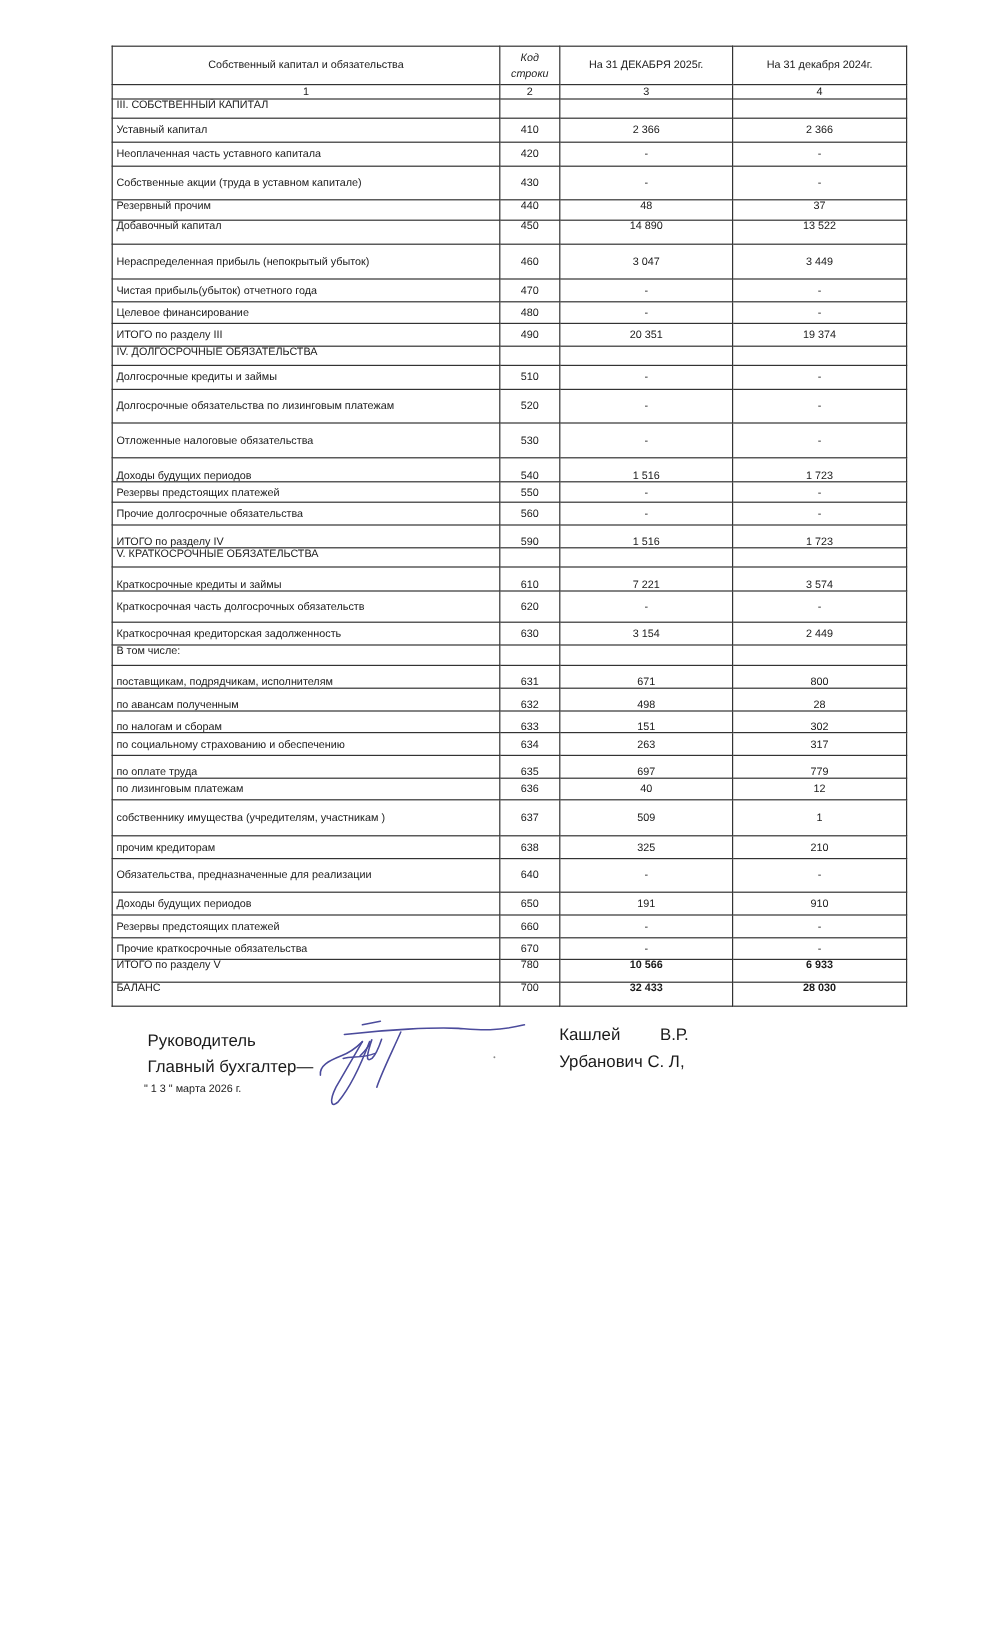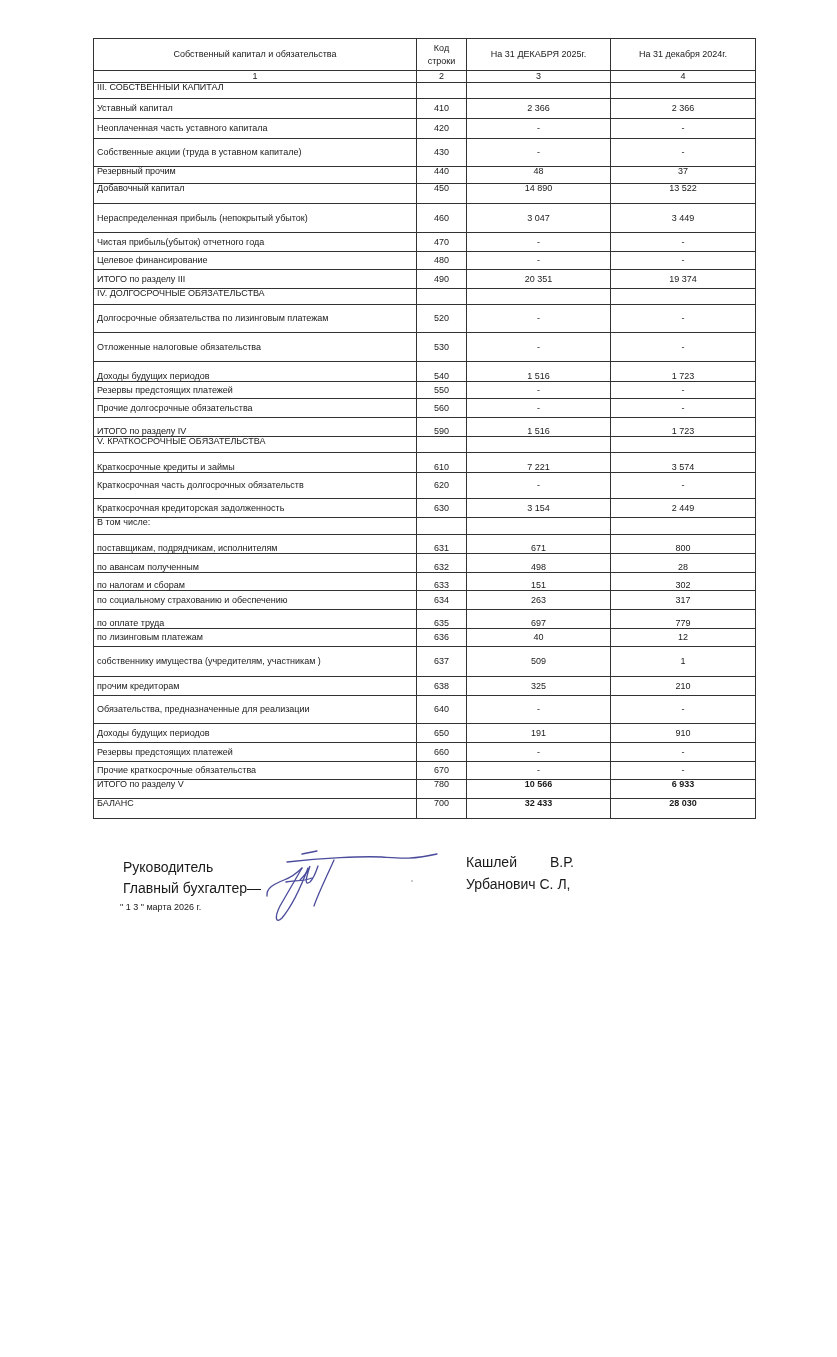--- a/index.html
+++ b/index.html
@@ -8,21 +8,21 @@
   table.balance { position: absolute; left: 93px; top: 38px; width: 662px;
     border-collapse: collapse; table-layout: fixed; }
   table.balance td { border: 1px solid #333; padding: 0 3px; font-size: 9px;
     line-height: 1; overflow: hidden; white-space: nowrap; }
   td.c1 { text-align: left; }
   td.c2, td.c3, td.c4 { text-align: center; }
   td.num { font-size: 12px; }
   td.code-big { font-size: 12px; }
   td.bold { font-weight: bold; font-size: 13px; }
   tr.head td { font-size: 9px; text-align: center; vertical-align: middle; }
-  tr.head td.code { line-height: 1.35; }
+  tr.head td.code { line-height: 1.35; font-style: italic; }
   tr.colnum td { font-size: 9px; text-align: center; }
   td.bottom { vertical-align: bottom; padding-bottom: 1px; }
   td.top { vertical-align: top; padding-top: 1px; }
   td.mid { vertical-align: middle; }
   .sign-block { position: absolute; font-size: 14px; }
   .sig-svg { position: absolute; left: 262px; top: 848px; }
 </style>
 </head>
 <body>
 
@@ -105,20 +105,26 @@
         <td class="c2 mid code-big">490</td>
         <td class="c3 mid num">20 351</td>
         <td class="c4 mid num">19 374</td>
       </tr>
       <tr style="height: 16px;">
         <td class="c1 top">IV. ДОЛГОСРОЧНЫЕ ОБЯЗАТЕЛЬСТВА</td>
         <td class="c2 top"></td>
         <td class="c3 top num"></td>
         <td class="c4 top num"></td>
       </tr>
+      <tr style="height: 20px;">
+        <td class="c1 mid">Долгосрочные кредиты и займы</td>
+        <td class="c2 mid code-big">510</td>
+        <td class="c3 mid num">-</td>
+        <td class="c4 mid num">-</td>
+      </tr>
       <tr style="height: 28px;">
         <td class="c1 mid">Долгосрочные обязательства по лизинговым платежам</td>
         <td class="c2 mid">520</td>
         <td class="c3 mid num">-</td>
         <td class="c4 mid num">-</td>
       </tr>
       <tr style="height: 29px;">
         <td class="c1 mid">Отложенные налоговые обязательства</td>
         <td class="c2 mid code-big">530</td>
         <td class="c3 mid num">-</td>

